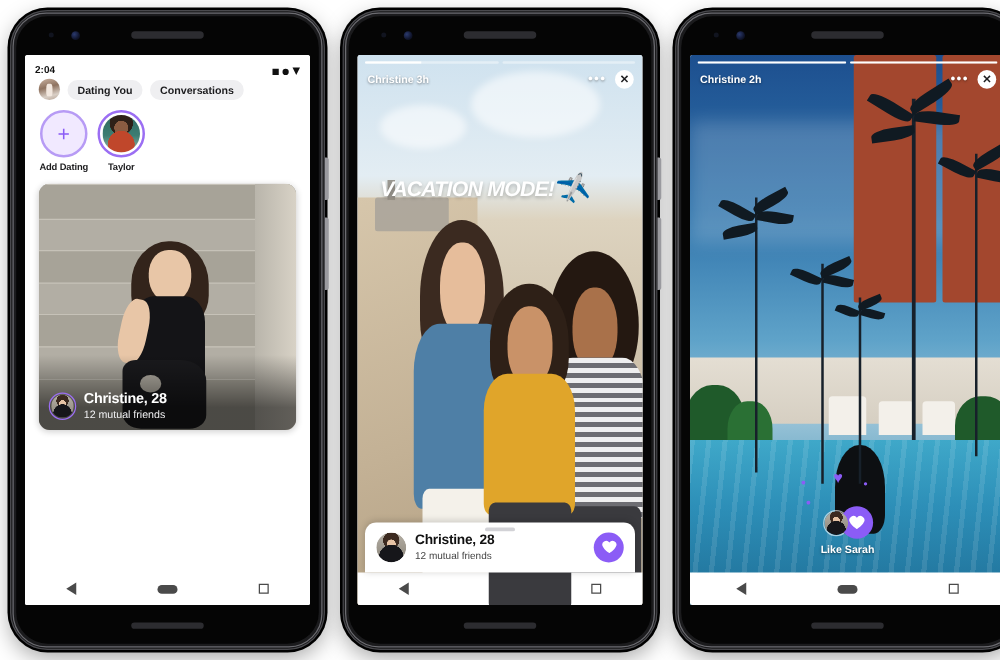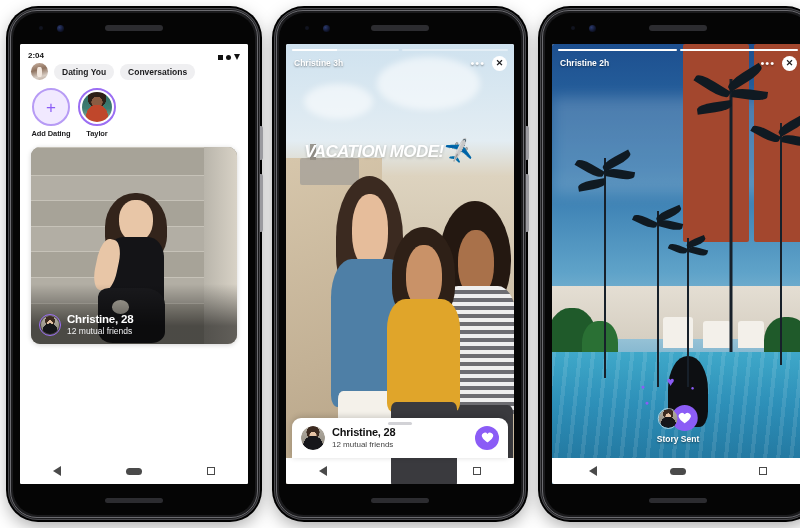--- a/index.html
+++ b/index.html
@@ -555,21 +555,21 @@
             <div class="ls-row">
               <div class="ls-avatar">
                 <div class="ring-img av-christine" style="width:100%;height:100%;"></div>
               </div>
               <div class="ls-heart">
                 <svg width="14" height="14" viewBox="0 0 24 24">
                   <path fill="#fff" d="M12 21s-7.5-4.7-9.3-9A5.3 5.3 0 0112 5.6 5.3 5.3 0 0121.3 12c-1.8 4.3-9.3 9-9.3 9z"></path>
                 </svg>
               </div>
             </div>
-            <div class="ls-label">Story Sent</div>
+            <div class="ls-label">Like Sarah</div>
           </div>
 
         </div>
 
         <div class="navbar">
           <span class="nav-back"></span>
           <span class="nav-home"></span>
           <span class="nav-rec"></span>
         </div>
       </div>

